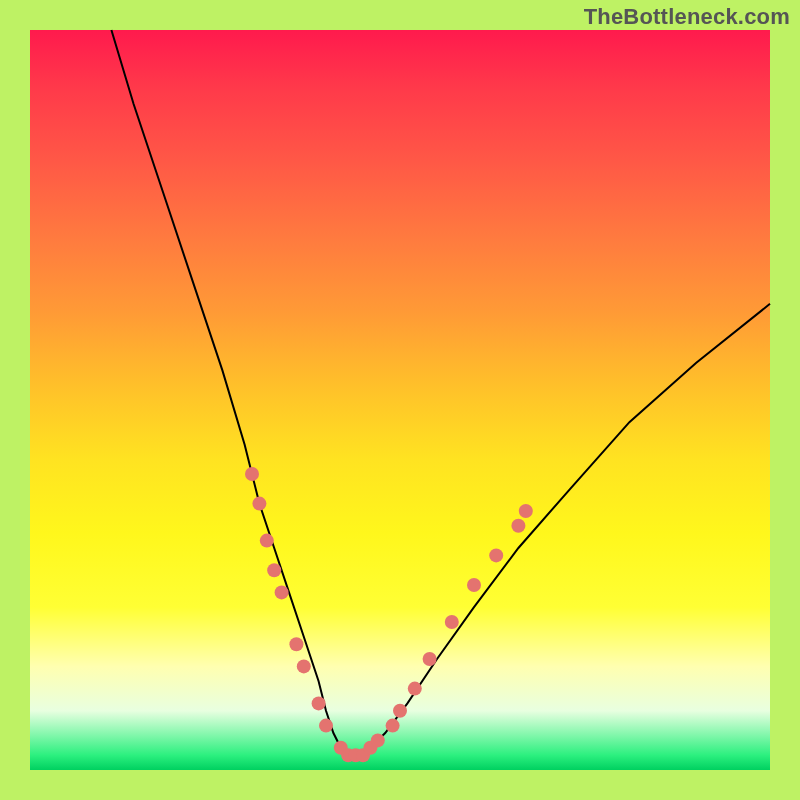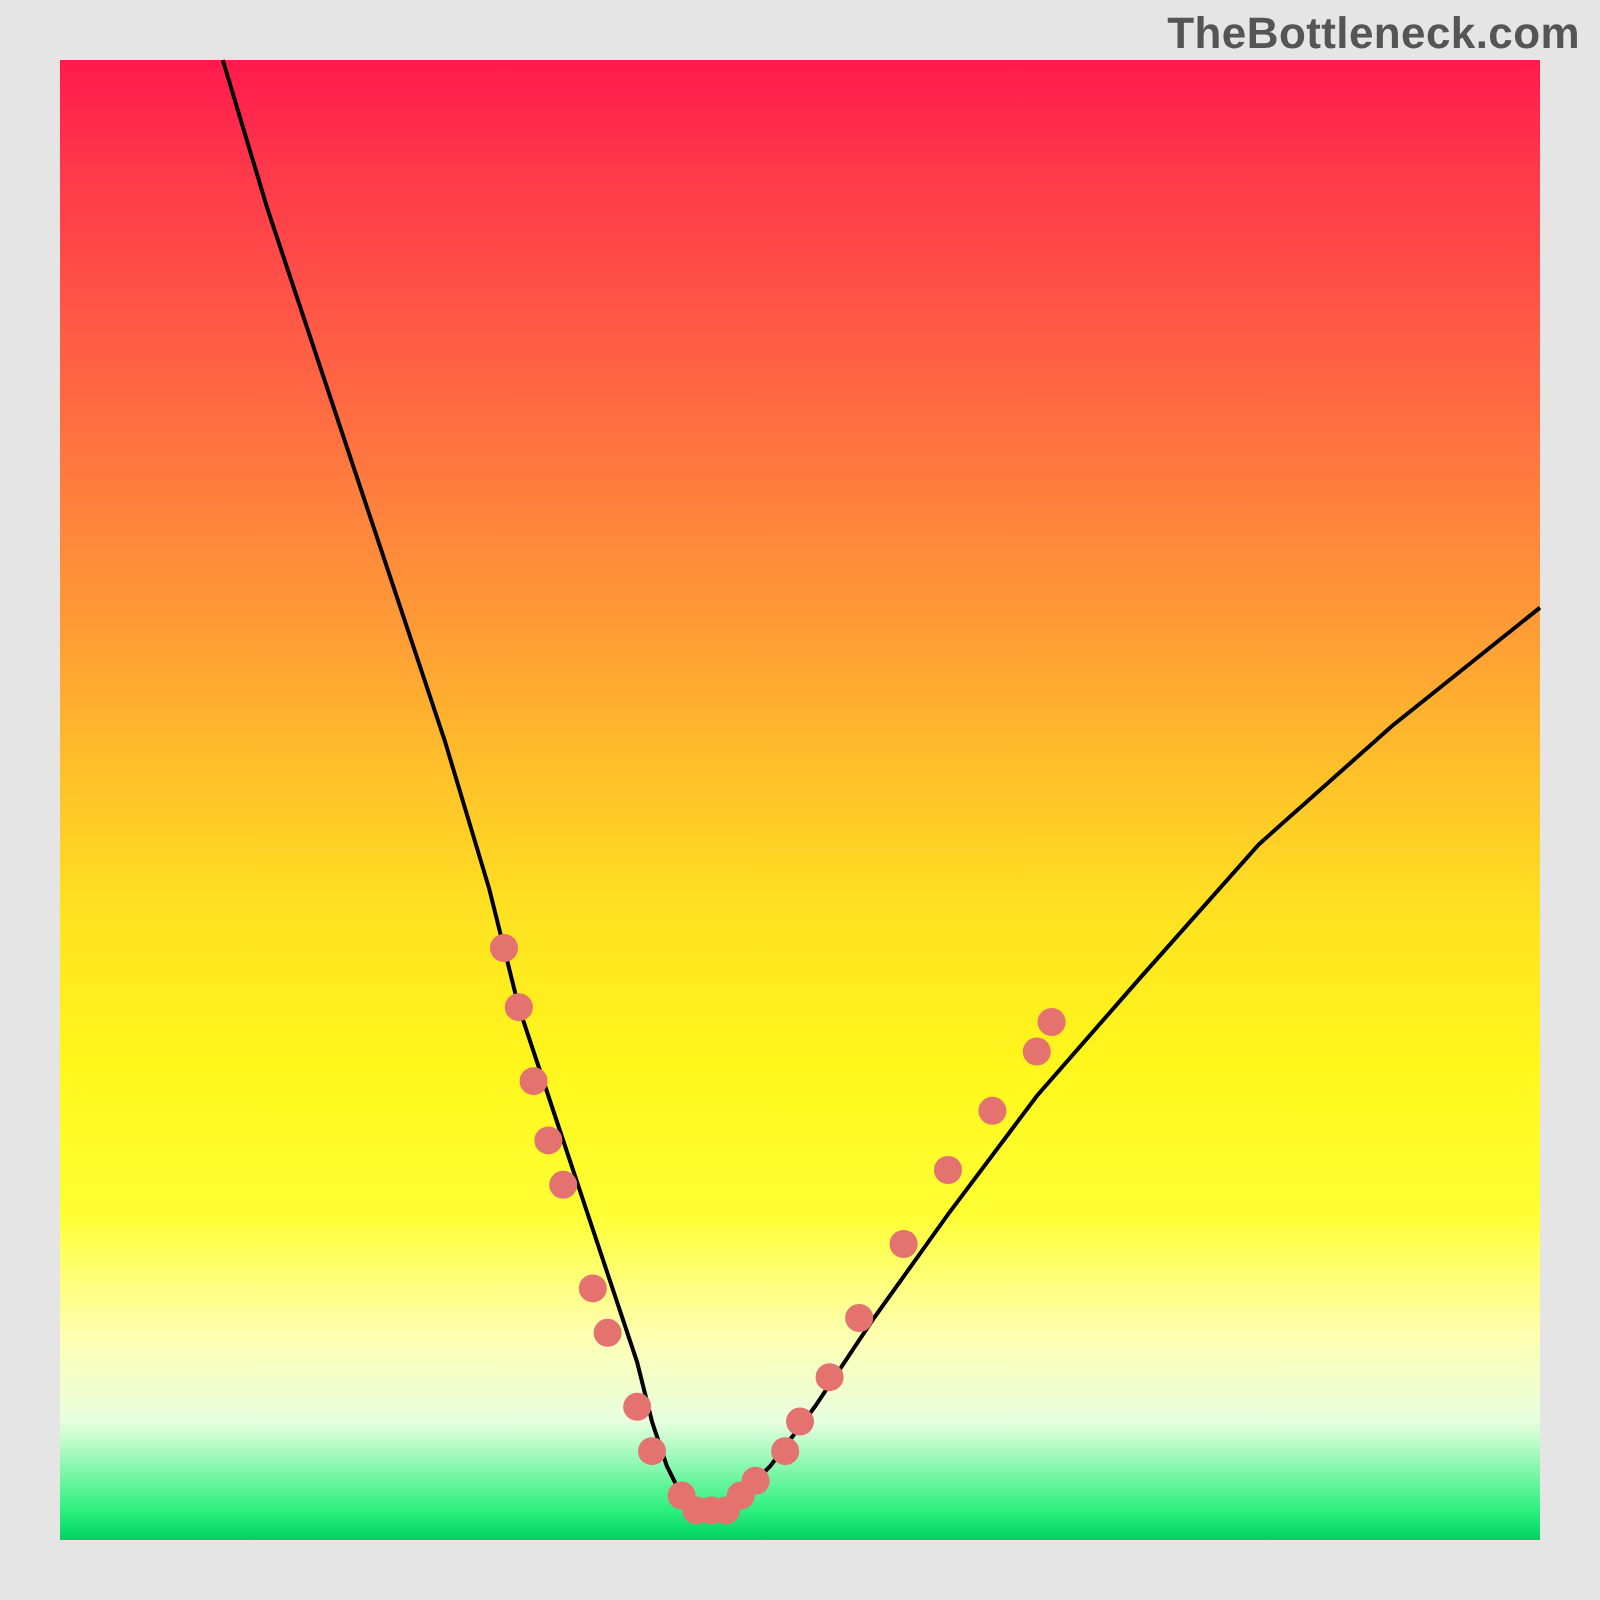--- a/index.html
+++ b/index.html
@@ -10,21 +10,21 @@
     overflow: hidden;
     background: #000;
     font-family: Arial, Helvetica, sans-serif;
   }
   .frame {
     position: absolute;
     top: 0;
     left: 0;
     width: 800px;
     height: 800px;
-    background: #e5e5e5;
+    background: #bef264;
   }
   .plot-area {
     position: absolute;
     top: 30px;
     left: 30px;
     width: 740px;
     height: 740px;
     background: linear-gradient(
       to bottom,
       #ff1a4d 0%,

